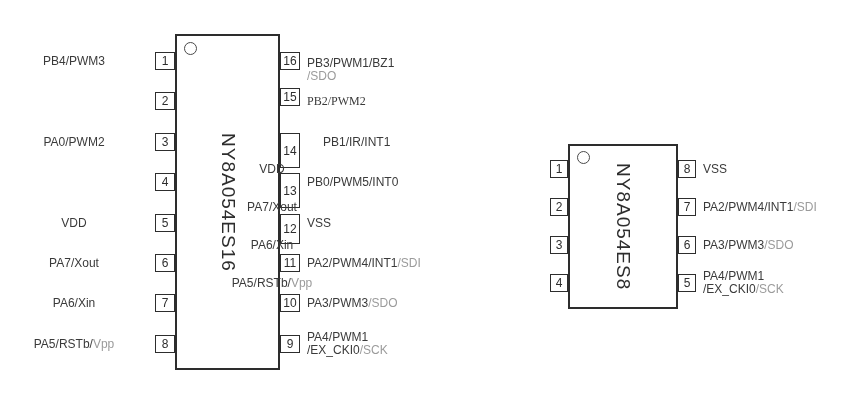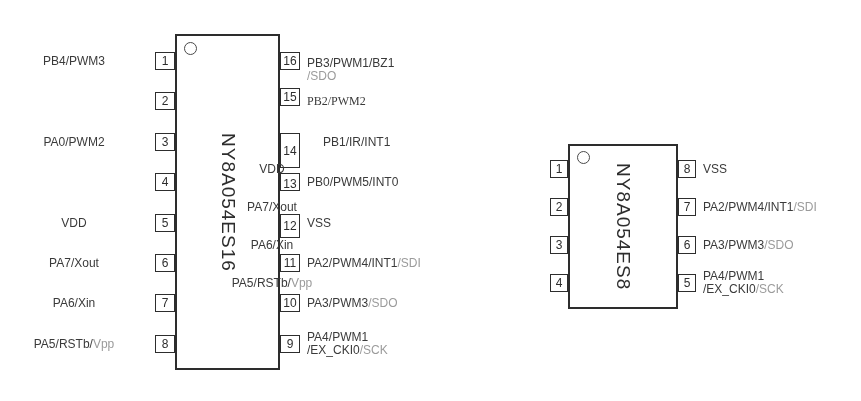--- a/index.html
+++ b/index.html
@@ -143,27 +143,27 @@
       </div>
       <div class="pin-label right" style="left: 307px; top: 101px; font-family: Liberation Serif, serif;">
         <div class="label-line"><span>PB2/PWM2</span></div>
       </div>
       <div class="pin-box" style="left: 280px; top: 133px; width: 20px; height: 35px;">
         <span class="pin-number">14</span>
       </div>
       <div class="pin-label right" style="left: 323px; top: 142px;">
         <div class="label-line"><span>PB1/IR/INT1</span></div>
       </div>
-      <div class="pin-box" style="left: 280px; top: 173px; width: 20px; height: 18px; align-items: flex-end;">
+      <div class="pin-box" style="left: 280px; top: 173px; width: 20px; height: 35px;">
         <span class="pin-number">13</span>
       </div>
       <div class="pin-label right" style="left: 307px; top: 182px;">
         <div class="label-line"><span>PB0/PWM5/INT0</span></div>
       </div>
-      <div class="pin-box" style="left: 280px; top: 214px; width: 20px; height: 24px;">
+      <div class="pin-box" style="left: 280px; top: 214px; width: 20px; height: 30px;">
         <span class="pin-number">12</span>
       </div>
       <div class="pin-label right" style="left: 307px; top: 223px;">
         <div class="label-line"><span>VSS</span></div>
       </div>
       <div class="pin-box" style="left: 280px; top: 254px; width: 20px; height: 18px;">
         <span class="pin-number">11</span>
       </div>
       <div class="pin-label right" style="left: 307px; top: 263px;">
         <div class="label-line"><span>PA2/PWM4/INT1</span><span class="muted">/SDI</span></div>

